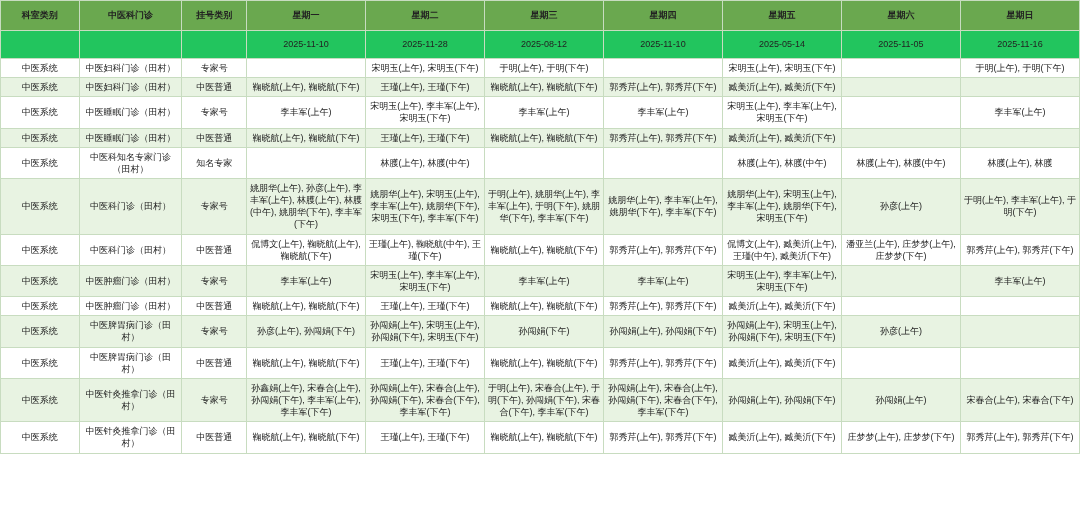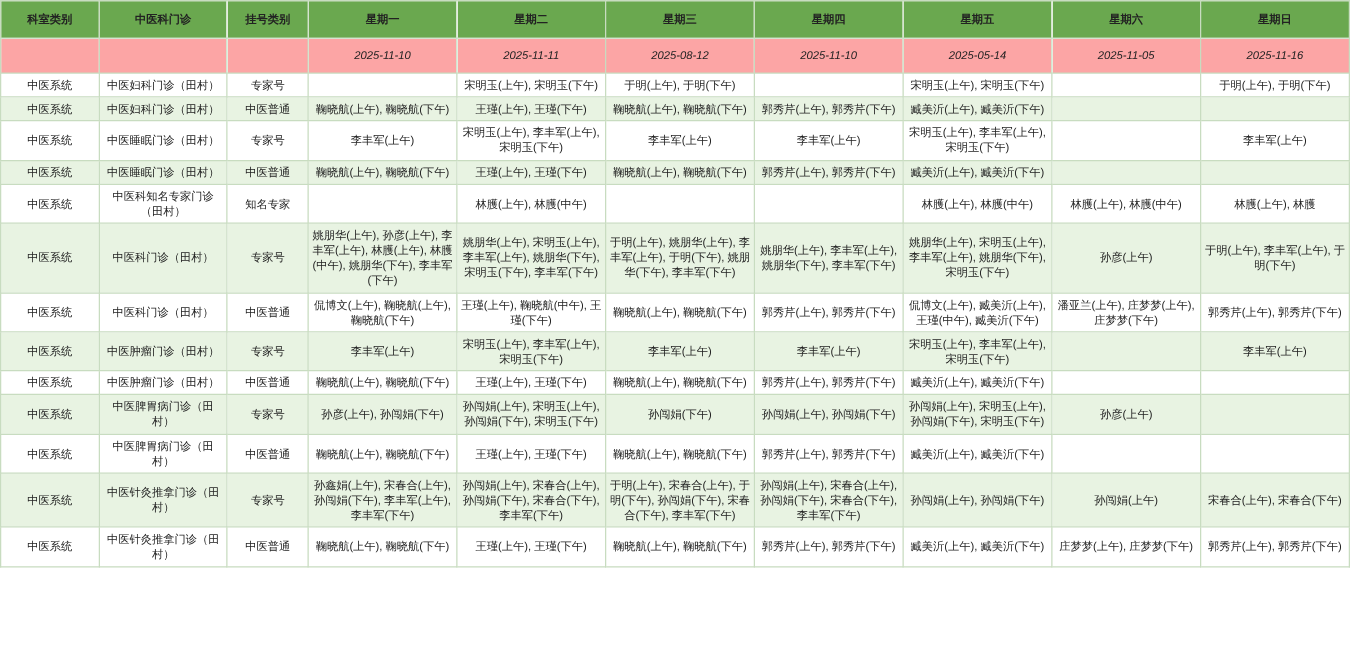--- a/index.html
+++ b/index.html
@@ -27,25 +27,24 @@
   }
   thead th {
     background: #6aa84f;
     color: #ffffff;
     font-weight: bold;
     font-size: 10px;
     height: 30px;
     border: 1px solid #6aa84f;
   }
   tr.date-row td {
-    background: #fca5a5;
+    background: #22c55e;
     height: 28px;
     font-size: 10px;
     color: #333333;
-    font-style: italic;
   }
   tr.shade td { background: #e8f3e2; }
   tr.plain td { background: #ffffff; }
   .col-a { width: 78px; }
   .col-b { width: 102px; }
   .col-c { width: 64px; }
   .col-d { width: 118px; }
   .cell-dept { font-size: 9px; margin-left: 20px; }
   .cell-name { font-size: 9px; }
 </style>
@@ -66,21 +65,21 @@
       <th class="col-d">星期六</th>
       <th class="col-d">星期日</th>
     </tr>
   </thead>
   <tbody>
     <tr class="date-row">
       <td></td>
       <td></td>
       <td></td>
       <td>2025-11-10</td>
-      <td>2025-11-11</td>
+      <td>2025-11-28</td>
       <td>2025-08-12</td>
       <td>2025-11-10</td>
       <td>2025-05-14</td>
       <td>2025-11-05</td>
       <td>2025-11-16</td>
     </tr>
   <tr class="plain">
         <td class="col-a">中医系统</td>
         <td class="col-b cell-dept">中医妇科门诊（田村）</td>
         <td class="col-c">专家号</td>

